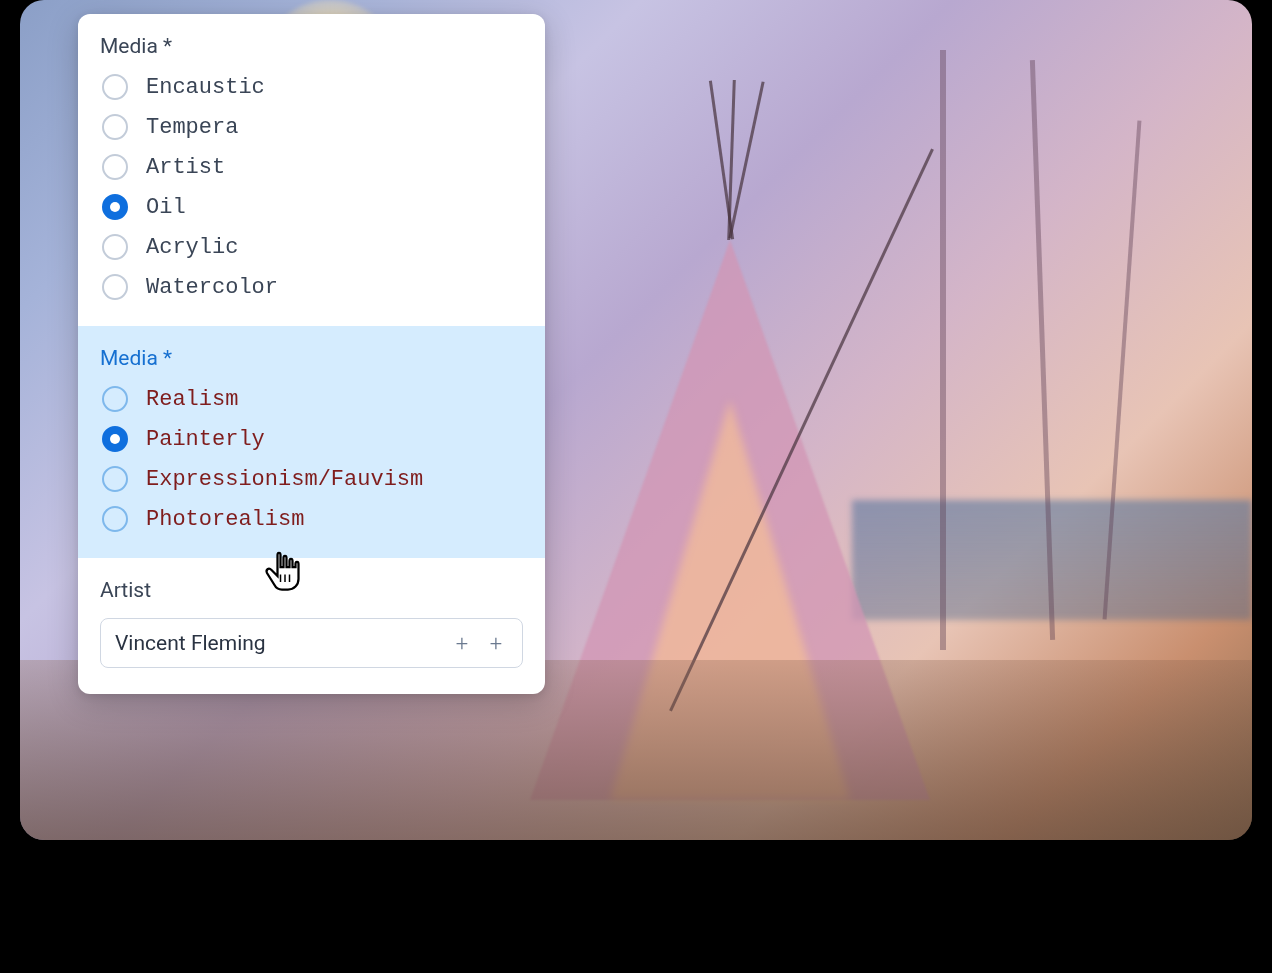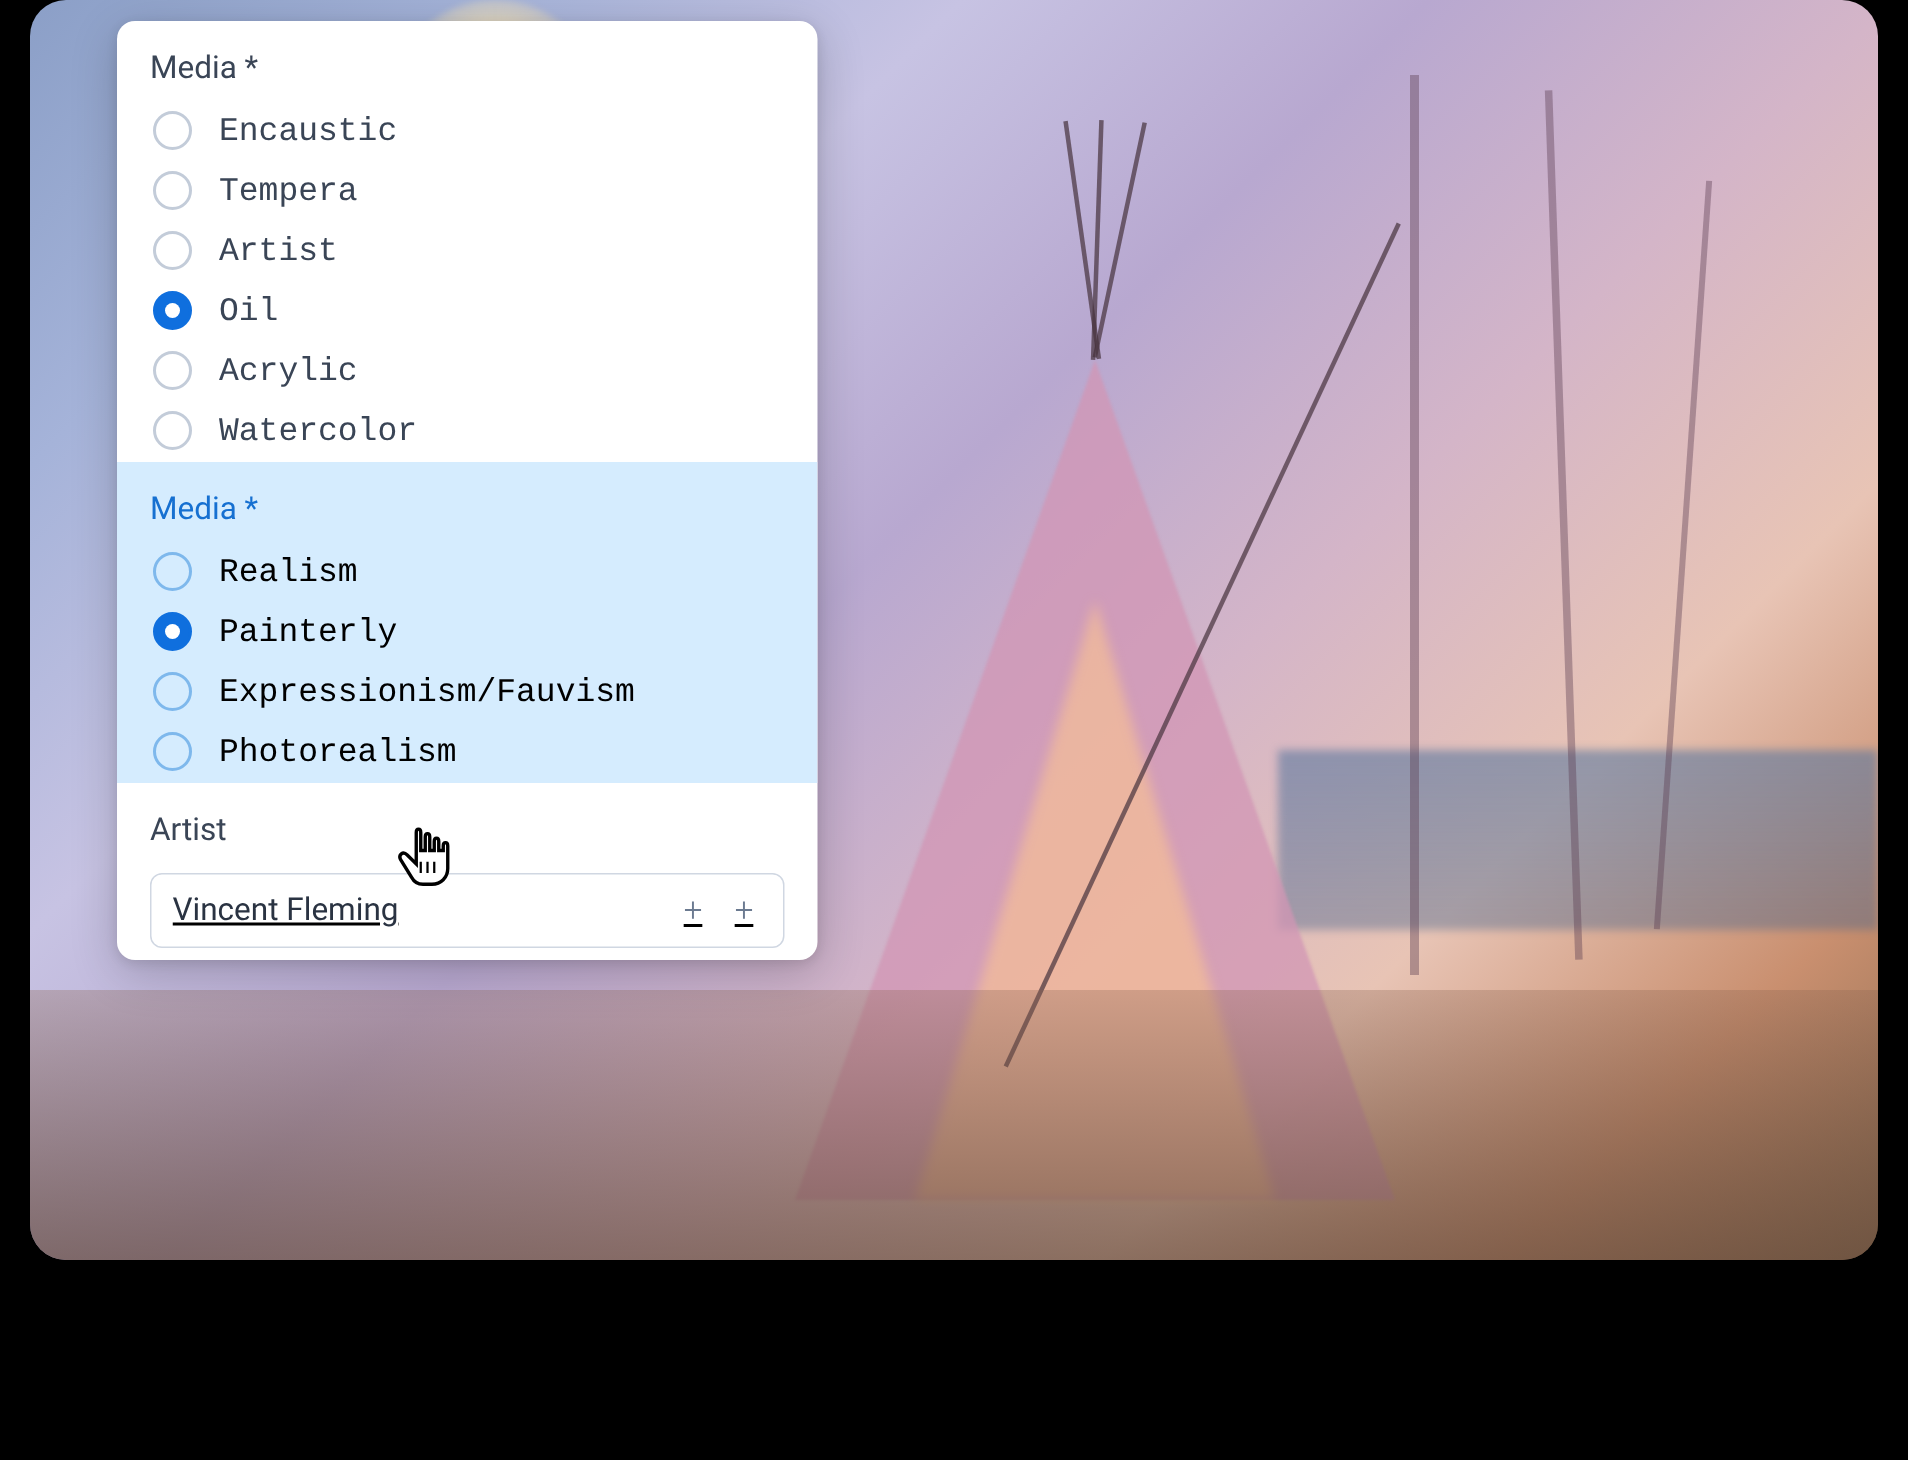--- a/index.html
+++ b/index.html
@@ -118,21 +118,21 @@
       top: 14px;
       left: 78px;
       width: 467px;
       background: #fff;
       border-radius: 12px;
       box-shadow: 0 8px 32px rgba(0,0,0,0.2), 0 2px 8px rgba(0,0,0,0.1);
       overflow: hidden;
     }
     
     .section {
-      padding: 20px 22px 8px;
+      padding: 20px 22px 26px;
     }
     
     .section-highlighted {
       background: #d5ecfe;
     }
     
     .section-label {
       font-size: 21px;
       color: #3a4556;
       margin-bottom: 16px;
@@ -186,33 +186,32 @@
     }
     
     .radio-label {
       font-size: 22px;
       color: #3a4556;
       font-weight: 400;
       font-family: Liberation Mono, monospace;
     }
     
     .section-highlighted .radio-label {
-      color: #000000;
+      color: #7f1d1d;
       text-align: center;
     }
     
     .artist-input-wrapper {
       margin-top: 12px;
       display: flex;
       align-items: center;
       border: 1px solid #d0d7e2;
       border-radius: 8px;
       padding: 12px 14px;
       gap: 10px;
-      text-decoration: underline;
     }
     
     .artist-input {
       flex: 1;
       border: none;
       outline: none;
       font-size: 21px;
       color: #2a3342;
       font-family: inherit;
       background: transparent;

